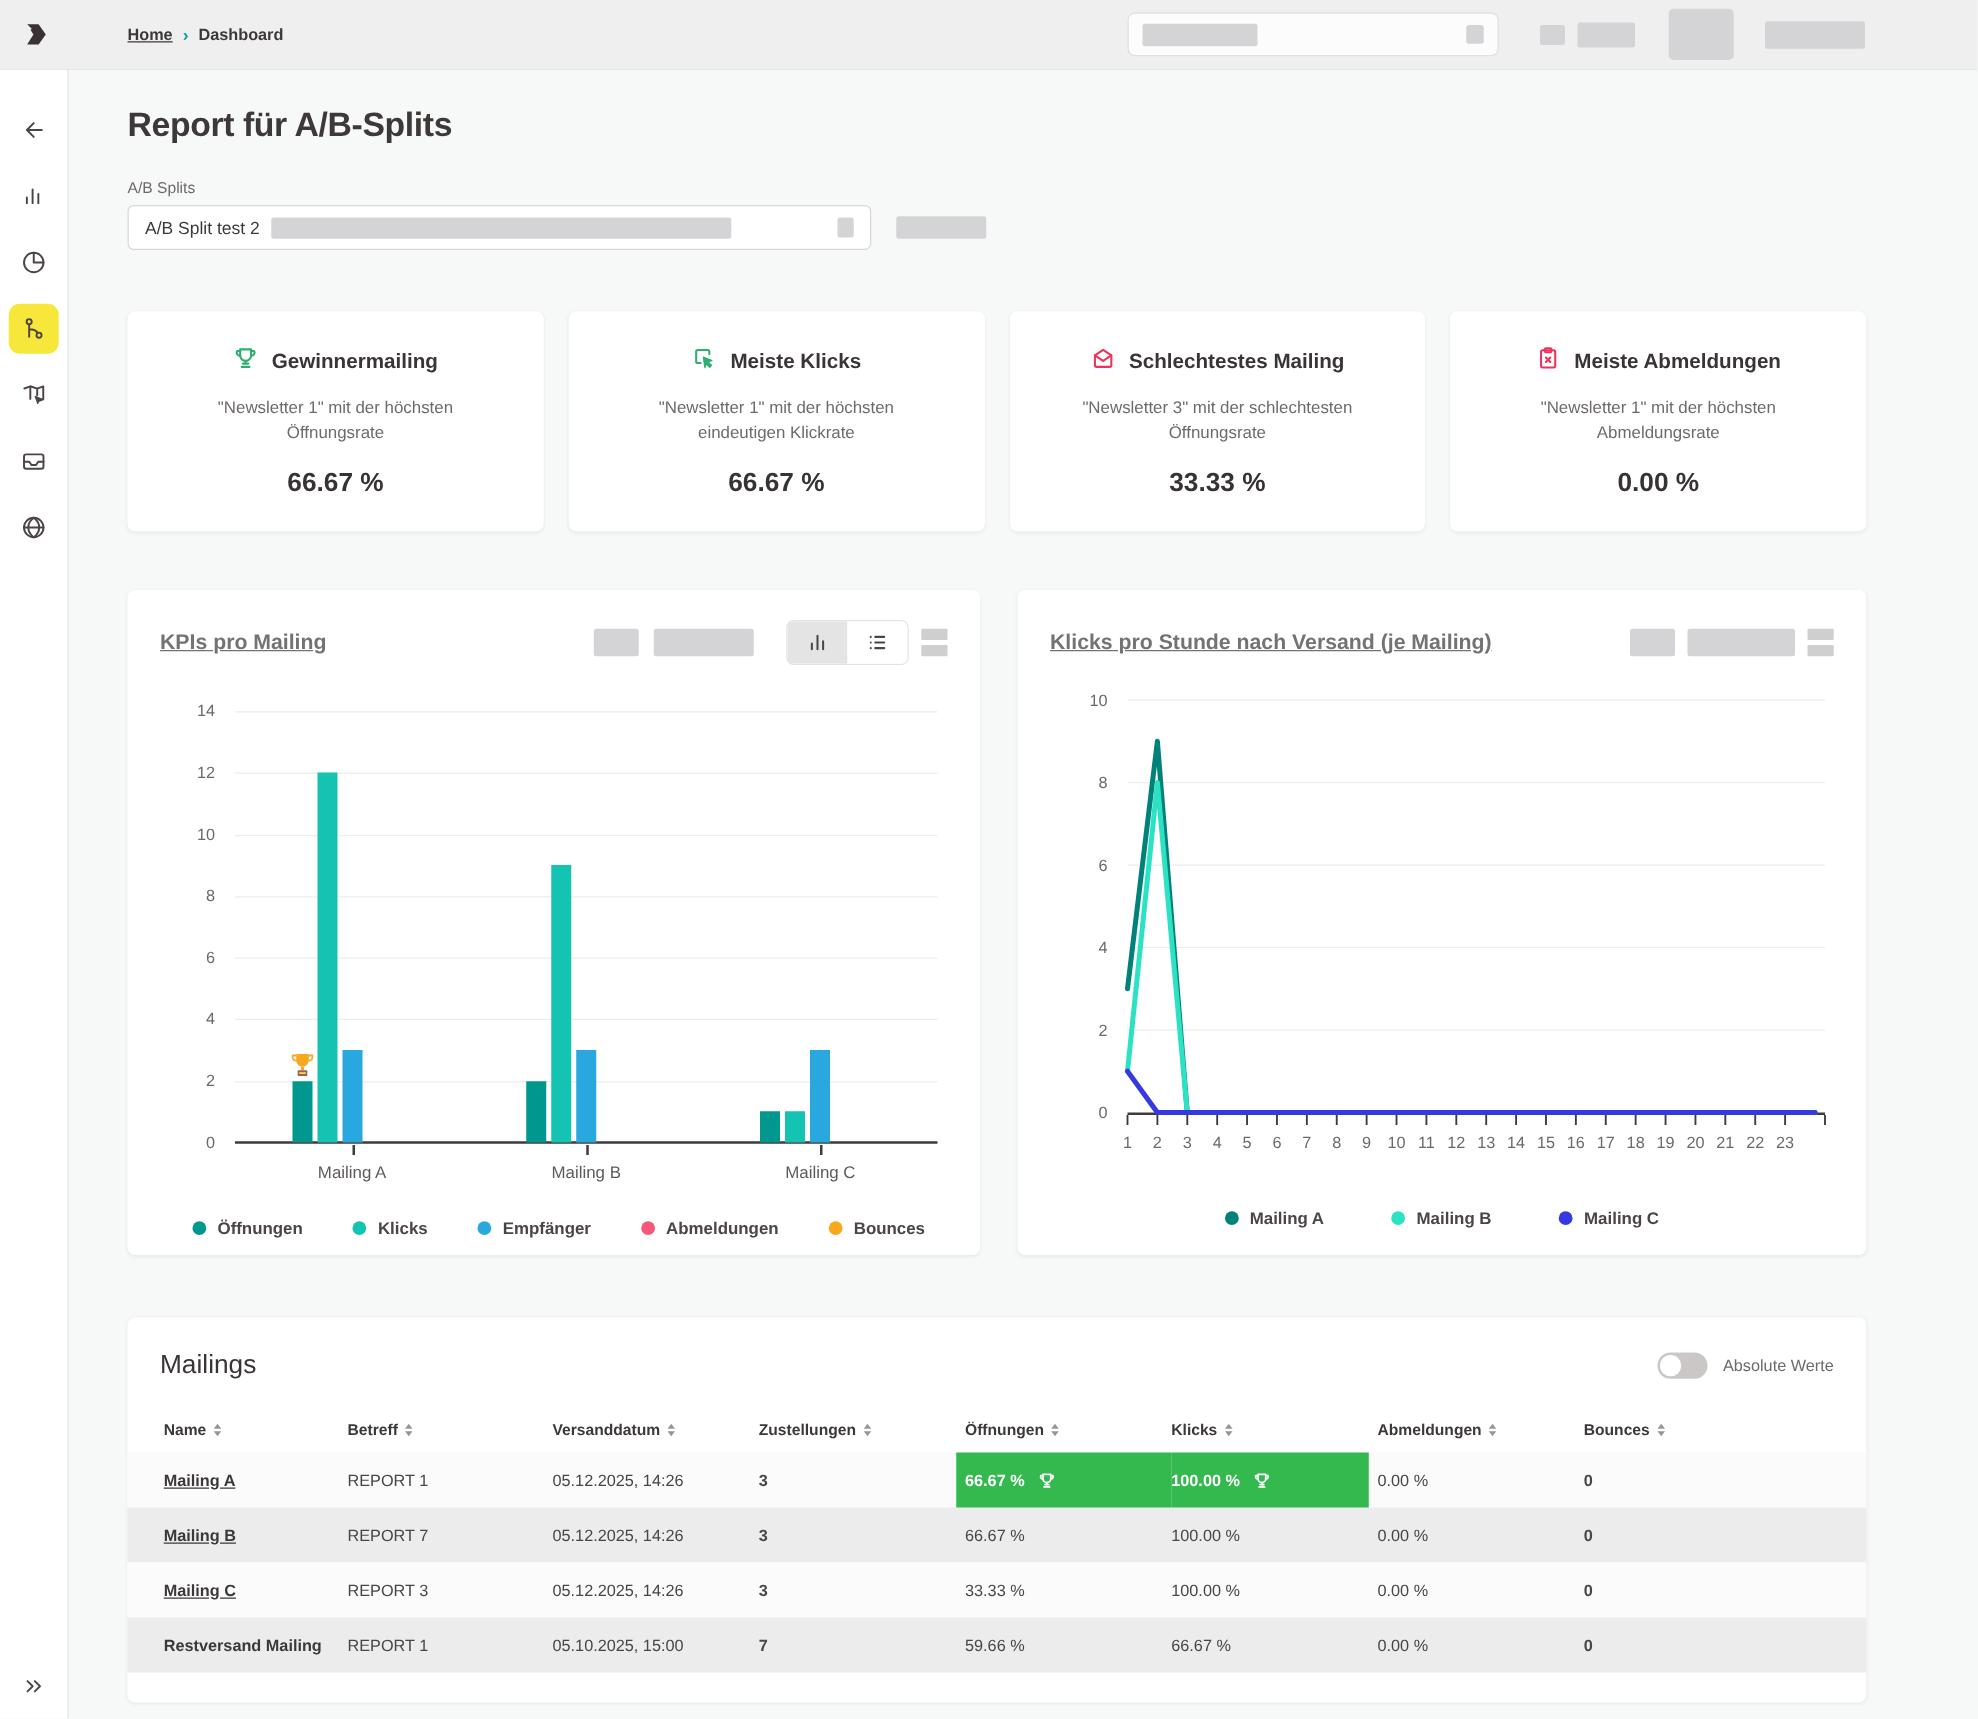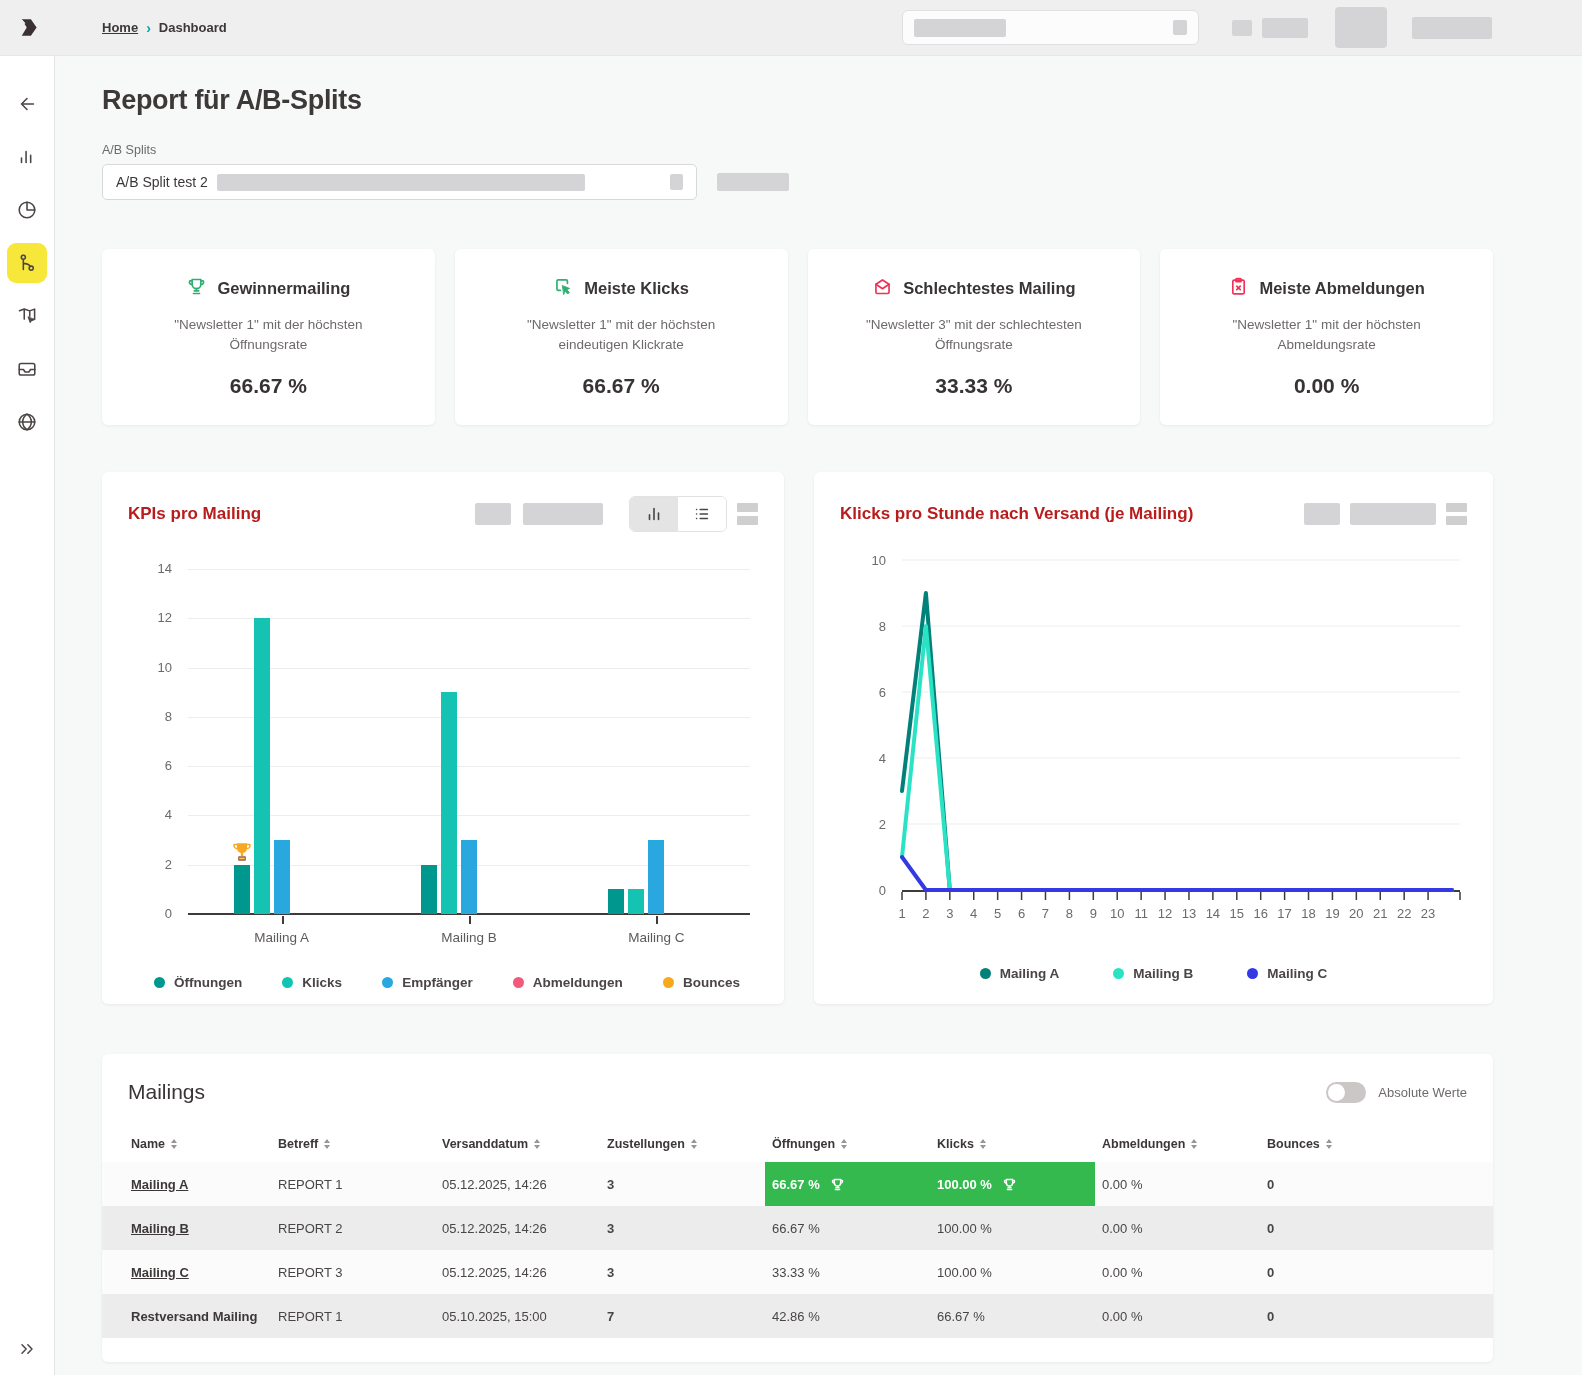--- a/index.html
+++ b/index.html
@@ -49,21 +49,21 @@
   .kpi-title { font-size:16.5px; font-weight:800; color:#3a3535; }
   .kpi-desc { margin-top:14px; font-size:13.5px; color:#6f6a6a; text-align:center; line-height:1.5; max-width:250px; }
   .kpi-value { margin-top:18px; font-size:21px; font-weight:800; color:#383333; }
 
   
   .charts-row { display:flex; gap:30px; margin-top:47px; width:1391px; }
   .chart-card { background:#fff; border-radius:6px; box-shadow:0 1px 3px rgba(60,60,60,.08); height:532px; padding:24px 26px; }
   .chart-card.left { width:682px; }
   .chart-card.right { width:679px; }
   .chart-header { display:flex; align-items:center; height:36px; }
-  .chart-title { font-size:17px; font-weight:800; color:#b91c1c; }
+  .chart-title { font-size:17px; font-weight:800; color:#737373;text-decoration:underline; }
   .chart-toolbar { margin-left:auto; display:flex; align-items:center; }
   .ct-ghost-s { width:36px; height:22px; }
   .ct-ghost-m { width:80px; height:22px; margin-left:12px; }
   .ct-ghost-m2 { width:86px; height:22px; margin-left:10px; }
   .seg-group { display:flex; border:1px solid #e2e2e2; border-radius:6px; overflow:hidden; margin-left:26px; background:#fff; }
   .seg { width:48px; height:34px; border:none; background:#fff; display:flex; align-items:center; justify-content:center; cursor:pointer; }
   .seg.active { background:#e4e4e4; }
   .ghost-menu { margin-left:10px; display:flex; flex-direction:column; gap:4px; cursor:pointer; }
   .ghost-menu i { display:block; width:21px; height:9px; background:#cfcfcf; border-radius:1px; }
 
@@ -547,21 +547,21 @@
               </svg>
             </span>
           </div>
           <div class="td">0.00 %</div>
           <div class="td bold">0</div>
         </div>
         <div class="trow tdata alt">
           <div class="td">
             <span class="name-link">Mailing B</span>
           </div>
-          <div class="td">REPORT 2</div>
+          <div class="td">REPORT 7</div>
           <div class="td">05.12.2025, 14:26</div>
           <div class="td bold">3</div>
           <div class="td">
             <span>66.67 %</span>
           </div>
           <div class="td">
             <span>100.00 %</span>
           </div>
           <div class="td">0.00 %</div>
           <div class="td bold">0</div>
@@ -583,21 +583,21 @@
           <div class="td bold">0</div>
         </div>
         <div class="trow tdata alt">
           <div class="td">
             <span class="name-plain">Restversand Mailing</span>
           </div>
           <div class="td">REPORT 1</div>
           <div class="td">05.10.2025, 15:00</div>
           <div class="td bold">7</div>
           <div class="td">
-            <span>42.86 %</span>
+            <span>59.66 %</span>
           </div>
           <div class="td">
             <span>66.67 %</span>
           </div>
           <div class="td">0.00 %</div>
           <div class="td bold">0</div>
         </div>
       </div>
   </section>
 

